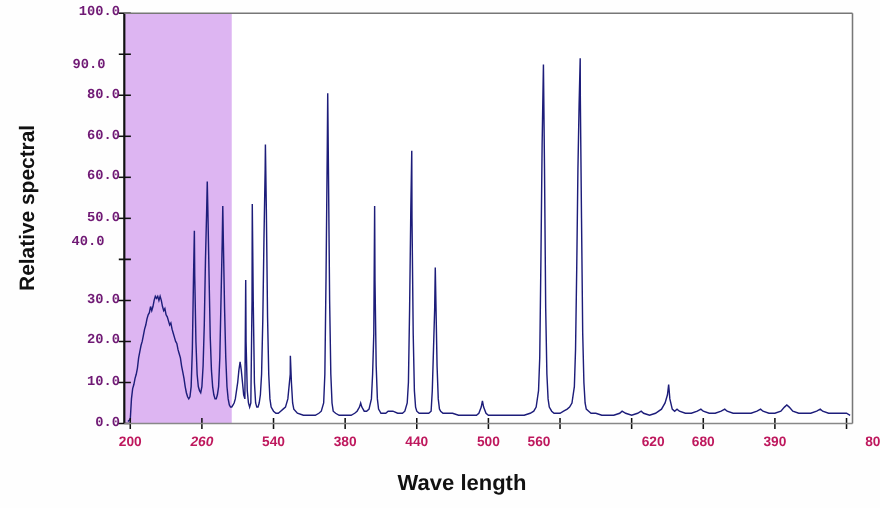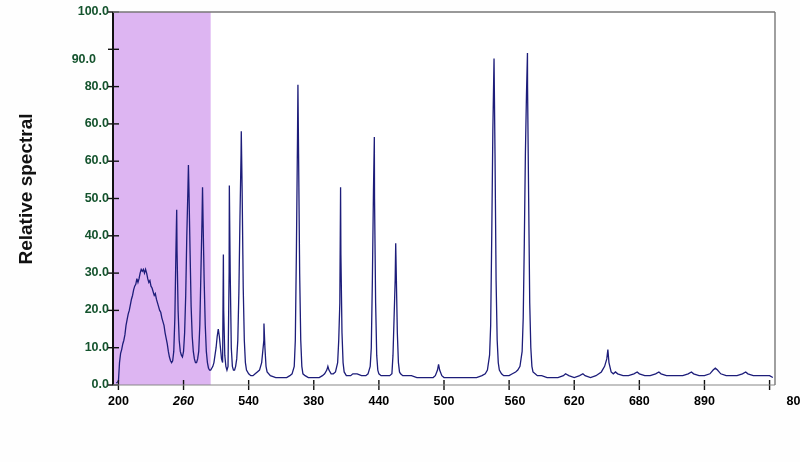--- a/index.html
+++ b/index.html
@@ -45,67 +45,69 @@
     color:#e4582a;
     white-space:nowrap;
     letter-spacing:0.3px;
   }
   .ytick-label{
     position:absolute;
     right:0;
     width:58px;
     text-align:right;
     font-size:12.5px;
-    color:#14532d;
+    color:#701a75;
     font-weight:bold;
     white-space:nowrap;
+    font-family:Liberation Mono, monospace;
   }
   .xtick-label{
     position:absolute;
     width:60px;
     text-align:center;
     font-size:12.5px;
-    color:#000000;
+    color:#be185d;
     font-weight:bold;
     white-space:nowrap;
   }
   #plotsvg{position:absolute;left:0;top:0;}
 </style>
 </head>
 <body>
 
 <div id="figure">
 
   <div class="axis-title-y">Relative spectral</div>
+  <div class="axis-title-x">Wave length</div>
   <div class="chart-title">Hg-Spectrum</div>
 
   <div id="ytick-labels">
       <div class="ytick-label" style="top: 377px; left: 51px;">0.0</div>
       <div class="ytick-label" style="top: 339.7px; left: 51px;">10.0</div>
       <div class="ytick-label" style="top: 302.4px; left: 51px;">20.0</div>
       <div class="ytick-label" style="top: 265.1px; left: 51px;">30.0</div>
-      <div class="ytick-label" style="top: 228px; left: 51px;">40.0</div>
+      <div class="ytick-label" style="top: 213px; left: 51px; text-align: center;">40.0</div>
       <div class="ytick-label" style="top: 190.5px; left: 51px;">50.0</div>
       <div class="ytick-label" style="top: 153.2px; left: 51px;">60.0</div>
       <div class="ytick-label" style="top: 115.9px; left: 51px;">60.0</div>
       <div class="ytick-label" style="top: 78.6px; left: 51px;">80.0</div>
       <div class="ytick-label" style="top: 41.3px; left: 38px; margin-top: 11px;">90.0</div>
       <div class="ytick-label" style="top: 4px; left: 51px;">100.0</div>
     </div>
   <div id="xtick-labels">
       <div class="xtick-label" style="left: 88.4262px; top: 394px;">200</div>
       <div class="xtick-label" style="left: 153.541px; top: 394px; font-style: italic;">260</div>
       <div class="xtick-label" style="left: 218.656px; top: 394px;">540</div>
       <div class="xtick-label" style="left: 283.77px; top: 394px;">380</div>
       <div class="xtick-label" style="left: 348.885px; top: 394px;">440</div>
       <div class="xtick-label" style="left: 414px; top: 394px;">500</div>
-      <div class="xtick-label" style="left: 485px; top: 394px;">560</div>
-      <div class="xtick-label" style="left: 544.23px; top: 394px;">620</div>
+      <div class="xtick-label" style="left: 460px; top: 394px;">560</div>
+      <div class="xtick-label" style="left: 544.23px; top: 394px; text-align: right;">620</div>
       <div class="xtick-label" style="left: 609.344px; top: 394px;">680</div>
-      <div class="xtick-label" style="left: 674.459px; top: 394px;">890</div>
+      <div class="xtick-label" style="left: 674.459px; top: 394px;">390</div>
       <div class="xtick-label" style="left: 767px; top: 394px;">800</div>
     </div>
 
   <svg id="plotsvg" width="800" height="462">
     <rect id="plot-bg" x="113" y="12" width="662" height="373" fill="#ffffff" stroke="none"></rect>
     <rect id="uv-band" x="113" y="12" width="97.672131147541" height="373" fill="#ddb5f2" stroke="none"></rect>
     <polyline id="spectrum-line" fill="none" stroke="#1d1d7a" stroke-width="1.3" stroke-linejoin="miter" points="116.26,383.13 118.43,381.27 119.51,362.62 120.60,353.30 121.68,349.56 122.77,343.97 123.85,340.24 124.94,334.64 126.02,325.32 127.11,319.73 128.19,314.13 129.28,310.40 130.36,304.81 131.45,299.21 132.53,295.48 133.62,289.88 134.70,286.15 135.79,284.29 136.88,278.69 137.96,282.43 139.05,278.69 140.13,273.10 141.22,269.37 142.30,271.24 143.39,269.37 144.47,273.10 145.56,269.37 146.64,273.10 147.73,278.69 148.81,282.43 149.90,280.56 150.98,286.15 152.07,288.02 153.15,291.75 154.24,295.48 155.32,293.62 156.41,299.21 157.50,302.94 158.58,306.67 159.67,310.40 160.75,312.26 161.84,317.86 162.92,321.59 164.01,325.32 165.09,332.78 166.18,338.38 167.26,343.97 168.35,351.43 169.43,357.02 170.52,360.75 171.60,362.62 172.69,360.75 173.77,351.43 174.86,317.86 175.94,250.72 176.70,209.69 177.03,250.72 178.11,310.40 179.20,340.24 180.29,351.43 181.37,355.16 182.46,357.02 183.54,351.43 184.63,332.78 185.71,295.48 186.80,235.80 187.88,191.04 188.42,164.93 188.97,191.04 190.05,250.72 191.14,306.67 192.22,336.51 193.31,351.43 194.39,358.89 195.48,362.62 196.56,362.62 197.65,358.89 198.73,351.43 199.82,325.32 200.90,273.10 201.99,220.88 202.53,187.31 203.08,220.88 204.16,280.56 205.25,325.32 206.33,351.43 207.42,362.62 208.50,368.21 209.59,370.08 210.67,370.08 211.76,368.21 212.84,366.35 213.93,362.62 215.01,355.16 216.10,347.70 217.18,336.51 218.27,329.05 219.35,336.51 220.44,347.70 221.52,358.89 222.61,362.62 223.37,254.45 223.70,310.40 224.78,355.16 225.87,366.35 226.95,370.08 228.04,366.35 229.12,273.10 229.34,185.44 230.21,273.10 231.29,347.70 232.38,366.35 233.46,370.08 234.55,370.08 235.63,366.35 236.72,358.89 237.80,340.24 238.89,291.75 239.97,217.15 241.06,153.74 241.28,131.36 242.14,191.04 243.23,288.02 244.31,340.24 245.40,362.62 246.49,370.08 248.66,373.81 250.83,375.68 253.00,375.68 255.17,373.81 257.34,371.94 259.51,370.08 261.68,362.62 263.85,340.24 263.96,323.45 264.93,347.70 266.02,366.35 267.10,371.94 270.36,375.68 275.79,377.54 281.21,377.54 286.64,377.54 289.90,375.68 292.07,373.81 294.24,366.35 295.32,340.24 296.41,250.72 297.49,138.82 297.93,84.73 298.58,153.74 299.66,273.10 300.75,340.24 301.83,366.35 302.92,373.81 305.09,375.68 308.34,377.54 313.77,377.54 319.20,377.54 322.45,375.68 324.62,373.81 326.79,370.08 327.88,366.35 328.96,370.08 331.13,373.81 333.30,373.81 335.48,371.94 337.65,362.62 338.73,340.24 339.82,302.94 340.58,187.31 340.90,254.45 341.99,332.78 343.07,362.62 344.16,371.94 346.33,375.68 348.50,375.68 350.67,375.68 352.84,373.81 355.01,373.81 357.18,373.81 361.52,375.68 365.86,375.68 368.03,373.81 370.20,366.35 371.29,347.70 372.37,280.56 373.46,191.04 374.33,136.95 374.54,198.50 375.63,302.94 376.71,355.16 377.80,370.08 378.89,373.81 381.06,375.68 384.31,375.68 387.57,375.68 389.74,375.68 391.91,373.81 392.99,355.16 394.08,317.86 395.16,280.56 395.71,243.26 396.25,273.10 397.33,332.78 398.42,362.62 399.50,371.94 400.59,373.81 402.76,375.68 406.02,375.68 409.27,375.68 411.44,375.68 416.87,377.54 422.30,377.54 427.72,377.54 433.15,377.54 435.32,375.68 437.49,370.08 438.57,364.49 439.66,370.08 441.83,375.68 444.00,377.54 449.43,377.54 454.85,377.54 460.28,377.54 465.70,377.54 471.13,377.54 476.56,377.54 481.98,375.68 485.24,373.81 487.41,370.08 489.58,355.16 490.67,325.32 491.75,235.80 492.84,131.36 494.03,58.63 495.01,153.74 496.09,280.56 497.18,340.24 498.26,362.62 499.35,370.08 501.52,373.81 503.69,375.68 506.94,375.68 509.11,375.68 512.37,373.81 515.63,371.94 517.80,370.08 519.97,366.35 522.14,351.43 523.22,317.86 524.31,243.26 525.39,153.74 526.48,94.06 527.46,53.03 527.56,86.60 528.65,198.50 529.73,302.94 530.82,347.70 531.90,366.35 532.99,371.94 535.16,373.81 537.33,375.68 541.67,375.68 547.10,377.54 552.52,377.54 557.95,377.54 563.38,375.68 565.55,373.81 568.80,375.68 574.23,377.54 579.66,375.68 582.91,373.81 585.08,375.68 590.51,377.54 595.93,375.68 601.36,371.94 604.62,366.35 606.79,358.89 607.87,349.56 608.96,362.62 611.13,371.94 613.30,373.81 615.47,371.94 617.64,373.81 623.07,375.68 628.49,375.68 633.92,373.81 637.17,371.94 639.34,373.81 644.77,375.68 650.20,375.68 655.62,373.81 658.88,371.94 661.05,373.81 666.48,375.68 671.90,375.68 677.33,375.68 682.75,375.68 688.18,373.81 691.44,371.94 693.61,373.81 699.03,375.68 704.46,375.68 709.89,373.81 713.14,370.08 715.31,368.21 717.48,370.08 720.74,373.81 726.16,375.68 731.59,375.68 737.02,375.68 742.44,373.81 745.70,371.94 747.87,373.81 753.30,375.68 758.72,375.68 764.15,375.68 769.57,375.68 772.83,377.54"></polyline>
     <g id="tick-marks" stroke="#111111" stroke-width="1.4">
         <line x1="108" x2="119" y1="385" y2="385"></line>
         <line x1="108" x2="119" y1="347.7" y2="347.7"></line>

